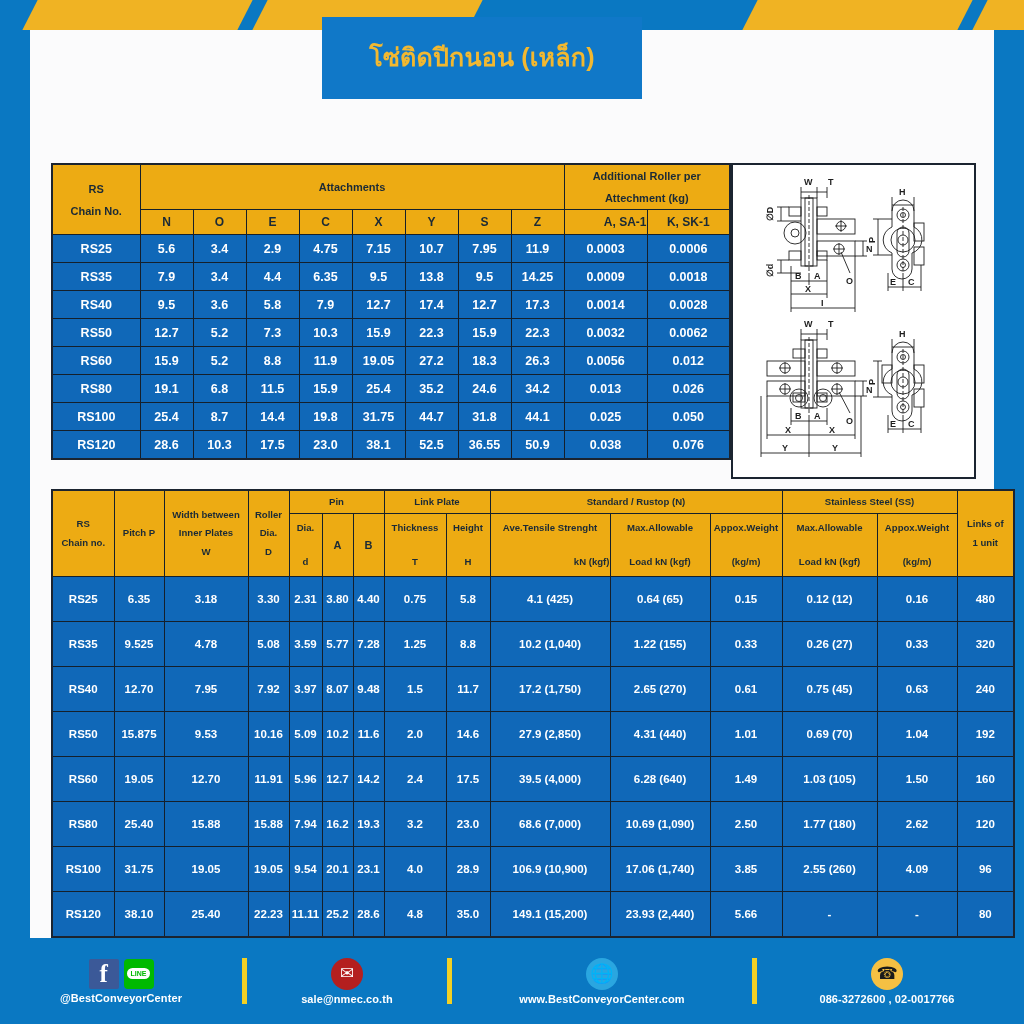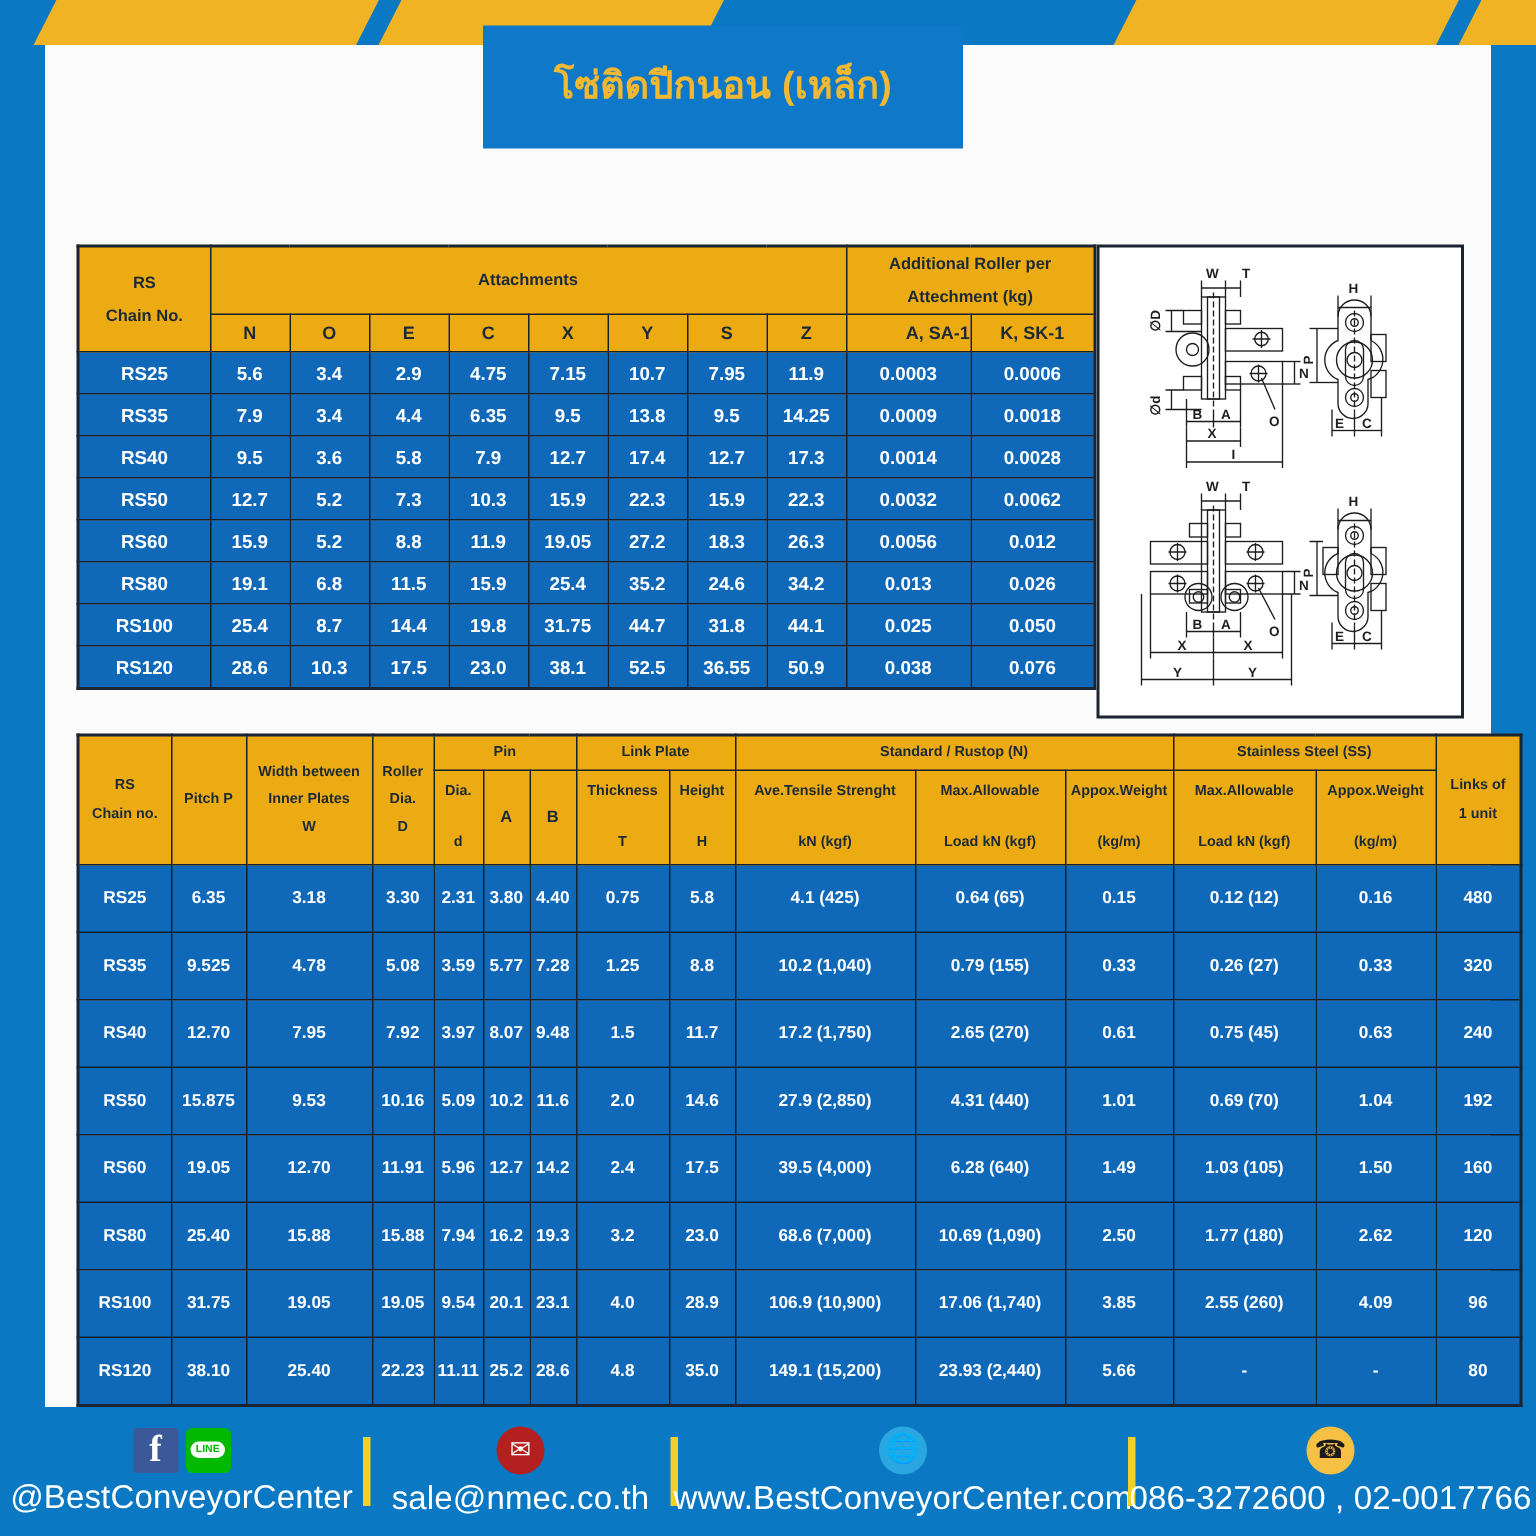--- a/index.html
+++ b/index.html
@@ -47,21 +47,21 @@
 
   
   .diagram{position:absolute;left:731px;top:163px;width:241px;height:312px;
            background:#ffffff;border:2px solid #1b2430;}
   .diagram svg{display:block;}
 
   
   .footer{position:absolute;left:0;top:938px;width:1024px;height:86px;background:#0a78c2;}
   .fitems{display:flex;align-items:center;height:86px;}
   .fitem{display:flex;flex-direction:column;align-items:center;justify-content:center;gap:3px;}
-  .ftext{color:#ffffff;font-size:22px;font-weight:normal;letter-spacing:.1px;white-space:nowrap;}
+  .ftext{color:#ffffff;font-size:11px;font-weight:bold;letter-spacing:.1px;white-space:nowrap;}
   .divider{width:5px;height:46px;background:#f2d024;}
   .ico-row{display:flex;gap:5px;align-items:center;}
   .fb{width:30px;height:30px;background:#3b5998;position:relative;border-radius:2px;}
   .fb:after{content:"f";position:absolute;left:11px;top:1px;color:#fff;font-size:25px;font-weight:bold;
             font-family:"Liberation Serif",serif;}
   .line{width:30px;height:30px;background:#00b900;border-radius:4px;display:flex;align-items:center;justify-content:center;}
   .line span{display:block;background:#fff;color:#00b900;font-size:7px;font-weight:bold;
              border-radius:7px;padding:2px 4px;line-height:1;}
   .mail{width:32px;height:32px;border-radius:50%;background:#b41f1f;display:flex;align-items:center;justify-content:center;}
   .mail span{color:#fff;font-size:17px;line-height:1;}
@@ -502,21 +502,21 @@
         <th class="hd">
           <div>Thickness</div>
           <div style="margin-top:16px;">T</div>
         </th>
         <th class="hd">
           <div>Height</div>
           <div style="margin-top:16px;">H</div>
         </th>
         <th class="hd">
           <div>Ave.Tensile Strenght</div>
-          <div style="margin-top:16px;">kN (kgf)</div>
+          <div style="margin-top:16px;text-align:right;">kN (kgf)</div>
         </th>
         <th class="hd">
           <div>Max.Allowable</div>
           <div style="margin-top:16px;">Load kN (kgf)</div>
         </th>
         <th class="hd">
           <div>Appox.Weight</div>
           <div style="margin-top:16px;">(kg/m)</div>
         </th>
         <th class="hd">
@@ -551,21 +551,21 @@
           <td class="cell">RS35</td>
           <td class="cell">9.525</td>
           <td class="cell">4.78</td>
           <td class="cell">5.08</td>
           <td class="cell">3.59</td>
           <td class="cell">5.77</td>
           <td class="cell">7.28</td>
           <td class="cell">1.25</td>
           <td class="cell">8.8</td>
           <td class="cell">10.2 (1,040)</td>
-          <td class="cell">0.79 (155)</td>
+          <td class="cell">1.22 (155)</td>
           <td class="cell">0.33</td>
           <td class="cell">0.26 (27)</td>
           <td class="cell">0.33</td>
           <td class="cell">320</td>
         </tr>
       <tr>
           <td class="cell">RS40</td>
           <td class="cell">12.70</td>
           <td class="cell">7.95</td>
           <td class="cell">7.92</td>

